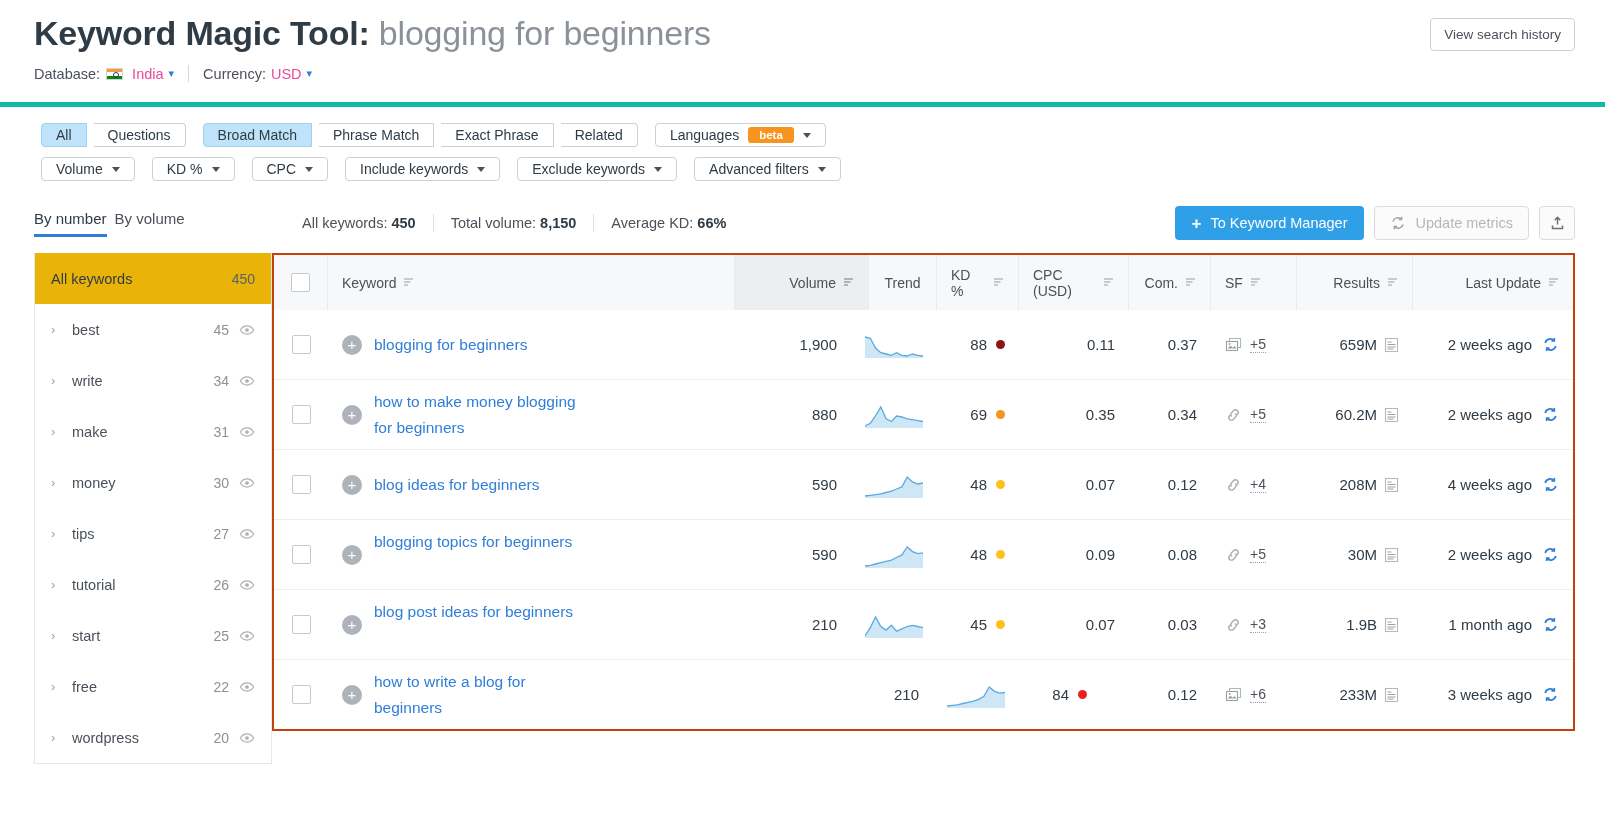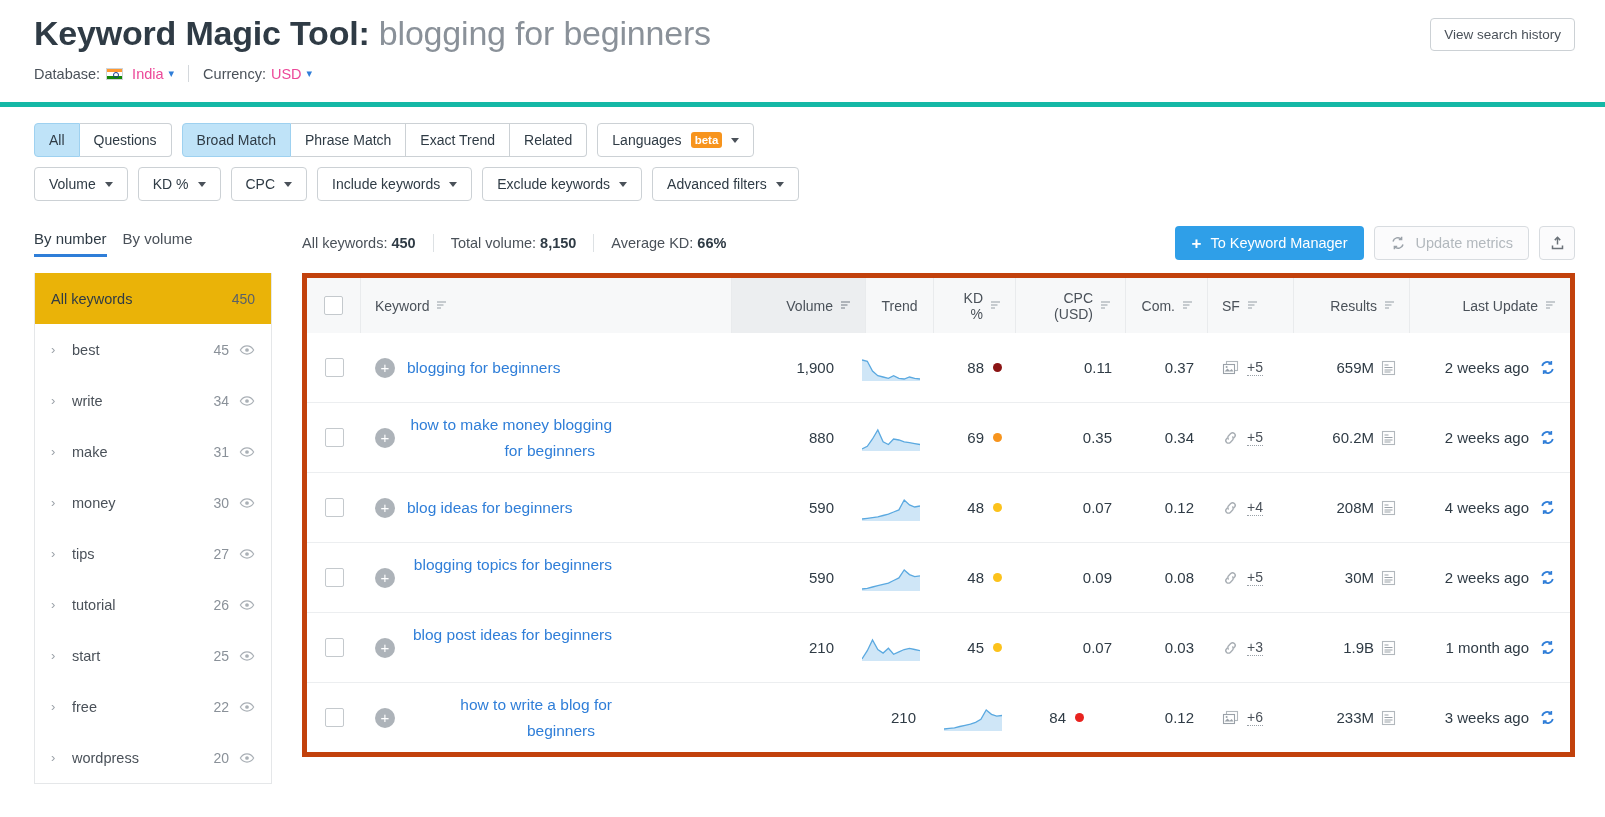--- a/index.html
+++ b/index.html
@@ -29,31 +29,31 @@
                  color:#4a5159; background:#fff; border:1px solid #ccd1d5; border-radius:4px; cursor:pointer; }
   
   .filters { padding:16px 34px 0 34px; }
   .frow { display:flex; align-items:center; gap:10px; }
   .frow + .frow { margin-top:10px; }
   .grp { display:flex; }
   .grp .btn { border-radius:0; border-left-width:0; }
   .grp .btn:first-child { border-top-left-radius:4px; border-bottom-left-radius:4px; border-left-width:1px; }
   .grp .btn:last-child { border-top-right-radius:4px; border-bottom-right-radius:4px; }
   .btn { background:#fff; border:1px solid #ccd1d5; border-radius:4px; padding:7px 14px;
-         font-size:14px; color:#2f3b45; cursor:pointer; white-space:nowrap; height:34px;
-         display:flex; align-items:center; }
+         font-size:14px; color:#2f3b45; cursor:pointer; white-space:nowrap; height:24px;
+         display:flex; align-items:center;margin-left:7px; }
   .btn.active { background:#bfe3f8; border-color:#9ed1f0; }
   .btn .cv { margin-left:9px; font-size:10px; color:#5a6views; }
   .cv { display:inline-block; margin-left:9px; width:0;height:0;
         border-left:4.5px solid transparent; border-right:4.5px solid transparent; border-top:5px solid #4a5159; }
   .beta { background:#f7941d; color:#fff; font-size:11.5px; font-weight:bold; border-radius:3px;
-          padding:2px 4px; margin-left:9px; }
+          padding:2px 11px; margin-left:9px; }
   
   .statsbar { display:flex; align-items:center; margin-top:22px; padding:0 30px 0 34px; height:40px; }
-  .tabs { display:flex; gap:16px; width:238px; }
+  .tabs { display:flex; gap:8px; width:238px; }
   .tab { font-size:15px; color:#4a5159; padding-bottom:7px; cursor:pointer; border-bottom:3px solid transparent; }
   .tab.active { color:#2f3b45; border-bottom-color:#2f7ed8; }
   .stats { display:flex; align-items:center; font-size:14.5px; color:#4a5159; margin-left:30px; }
   .stats b { color:#2f3b45; margin-left:4px; }
   .stats .sep2 { width:1px; height:18px; background:#dde1e4; margin:0 17px; }
   .actions { margin-left:auto; display:flex; align-items:center; gap:10px; }
   .primary { background:#2f9fe8; color:#fff; border:none; border-radius:4px; font-size:14.5px;
              padding:0 17px; height:34px; display:flex; align-items:center; gap:9px; cursor:pointer; }
   .primary .plus { font-size:17px; font-weight:bold; line-height:1; }
   .ghost { background:#fbfbfc; color:#b2b8bd; border:1px solid #d8dce0; border-radius:4px; font-size:14.5px;
@@ -65,21 +65,21 @@
   .sidebar { width:238px; flex:0 0 238px; border:1px solid #e5e7e9; border-top:none; background:#fff; }
   .side-row { display:flex; align-items:center; height:51px; padding:0 16px; font-size:14.5px; color:#4a5159; cursor:pointer; }
   .side-row.sel { background:#eab308; color:#2f3b45; }
   .side-row .chev { width:13px; color:#9aa1a8; font-size:13px; flex:0 0 13px; }
   .side-row .nm { flex:1; margin-left:8px; }
   .side-row.sel .nm { margin-left:0; }
   .side-row .ct { color:#8a9199; font-size:14px; margin-right:10px; }
   .side-row.sel .ct { margin-right:0; color:#5a6169; }
   .eye { width:16px; height:16px; color:#aab0b6; }
   
-  .table { flex:1; margin-left:30px; border:5px solid #c2410c;text-align:right; }
+  .table { flex:1; border:2px solid #c2410c; }
   .thead { display:flex; background:#f7f8f9; height:55px; align-items:center; font-size:14px; color:#4a5159; }
   .thead .cell { display:flex; align-items:center; height:55px; border-right:1px solid #e9ebed; }
   .thead .cell.vol { background:#eceef0; }
   .cell { padding:0 14px; }
   .c-chk  { flex:0 0 54px; justify-content:center; padding:0; }
   .c-kw   { flex:1 1 auto; }
   .c-vol  { flex:0 0 134px; justify-content:flex-end; }
   .c-tr   { flex:0 0 68px; justify-content:center; }
   .c-kd   { flex:0 0 82px; justify-content:flex-end; }
   .c-cpc  { flex:0 0 110px; justify-content:flex-end; }
@@ -129,21 +129,21 @@
 
 <div class="filters">
   <div class="frow">
     <div class="grp">
       <div class="btn active">All</div>
       <div class="btn">Questions</div>
     </div>
     <div class="grp">
       <div class="btn active">Broad Match</div>
       <div class="btn">Phrase Match</div>
-      <div class="btn">Exact Trend</div>
+      <div class="btn">Exact Phrase</div>
       <div class="btn">Related</div>
     </div>
     <div class="btn">
       <span>Languages</span>
       <span class="beta">beta</span>
       <span class="cv"></span>
     </div>
   </div>
   <div class="frow">
     <div class="btn">

